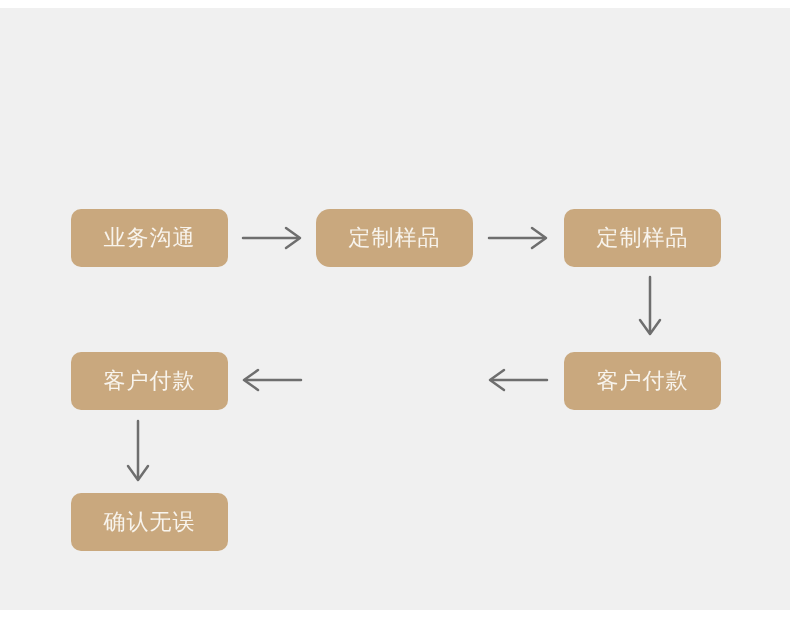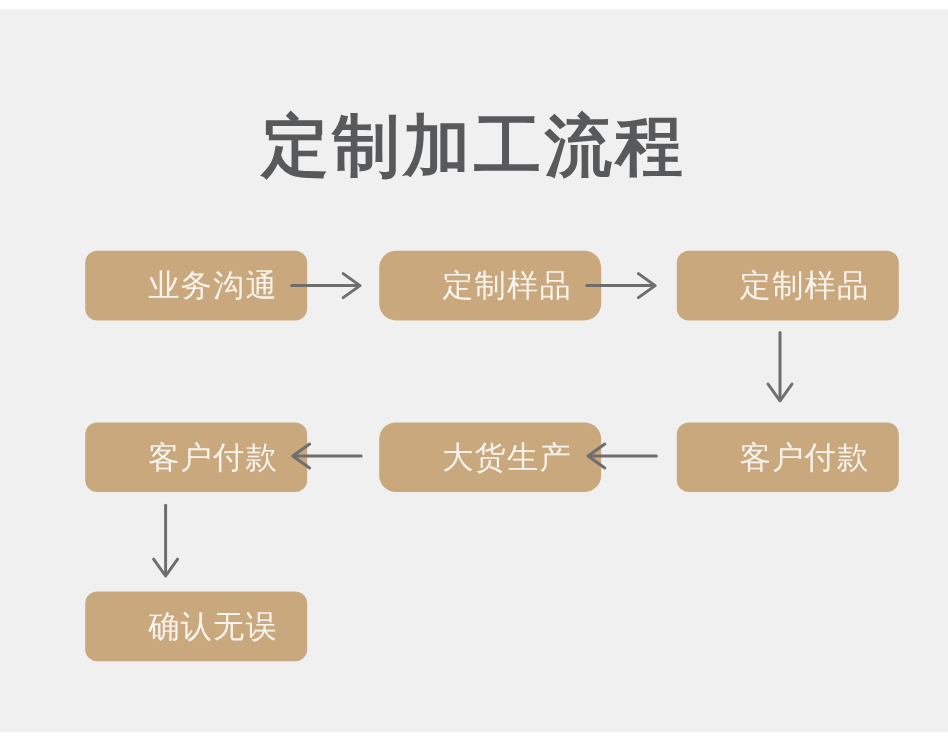--- a/index.html
+++ b/index.html
@@ -34,24 +34,23 @@
   }
   .step-box {
     position: absolute;
     width: 157px;
     height: 58px;
     background: #c9a87e;
     border-radius: 10px;
     display: flex;
     align-items: center;
     justify-content: center;
-    font-size: 26px;
+    font-size: 22px;
     letter-spacing: 1px;
     color: #f8f4ed;
-    padding-left: 28px;
   }
   .arrow {
     position: absolute;
   }
   .arrow svg {
     display: block;
   }
   .arrow line, .arrow polyline {
     stroke: #6e6e6e;
     stroke-width: 2.5;
@@ -72,21 +71,20 @@
   .h-arrow-r2 { top: 366px; }
   .v-arrow-right { left: 636px; top: 274px; }
   .v-arrow-left  { left: 124px; top: 418px; }
 </style>
 </head>
 <body>
 
 <div class="stage">
   <div class="canvas"></div>
 
-  <div class="title">定制加工流程</div>
 
   <div class="step-box r1 c1">业务沟通</div>
 
   <div class="arrow h-arrow-1 h-arrow-r1">
     <svg width="64" height="28" viewBox="0 0 64 28">
       <line x1="3" y1="14" x2="58" y2="14"></line>
       <polyline points="46,4 60,14 46,24"></polyline>
     </svg>
   </div>
 
@@ -110,21 +108,20 @@
 
   <div class="step-box r2 c1">客户付款</div>
 
   <div class="arrow h-arrow-1 h-arrow-r2">
     <svg width="64" height="28" viewBox="0 0 64 28">
       <line x1="61" y1="14" x2="6" y2="14"></line>
       <polyline points="18,4 4,14 18,24"></polyline>
     </svg>
   </div>
 
-  <div class="step-box r2 c2">大货生产</div>
 
   <div class="arrow h-arrow-2 h-arrow-r2">
     <svg width="64" height="28" viewBox="0 0 64 28">
       <line x1="61" y1="14" x2="6" y2="14"></line>
       <polyline points="18,4 4,14 18,24"></polyline>
     </svg>
   </div>
 
   <div class="step-box r2 c3">客户付款</div>
 

